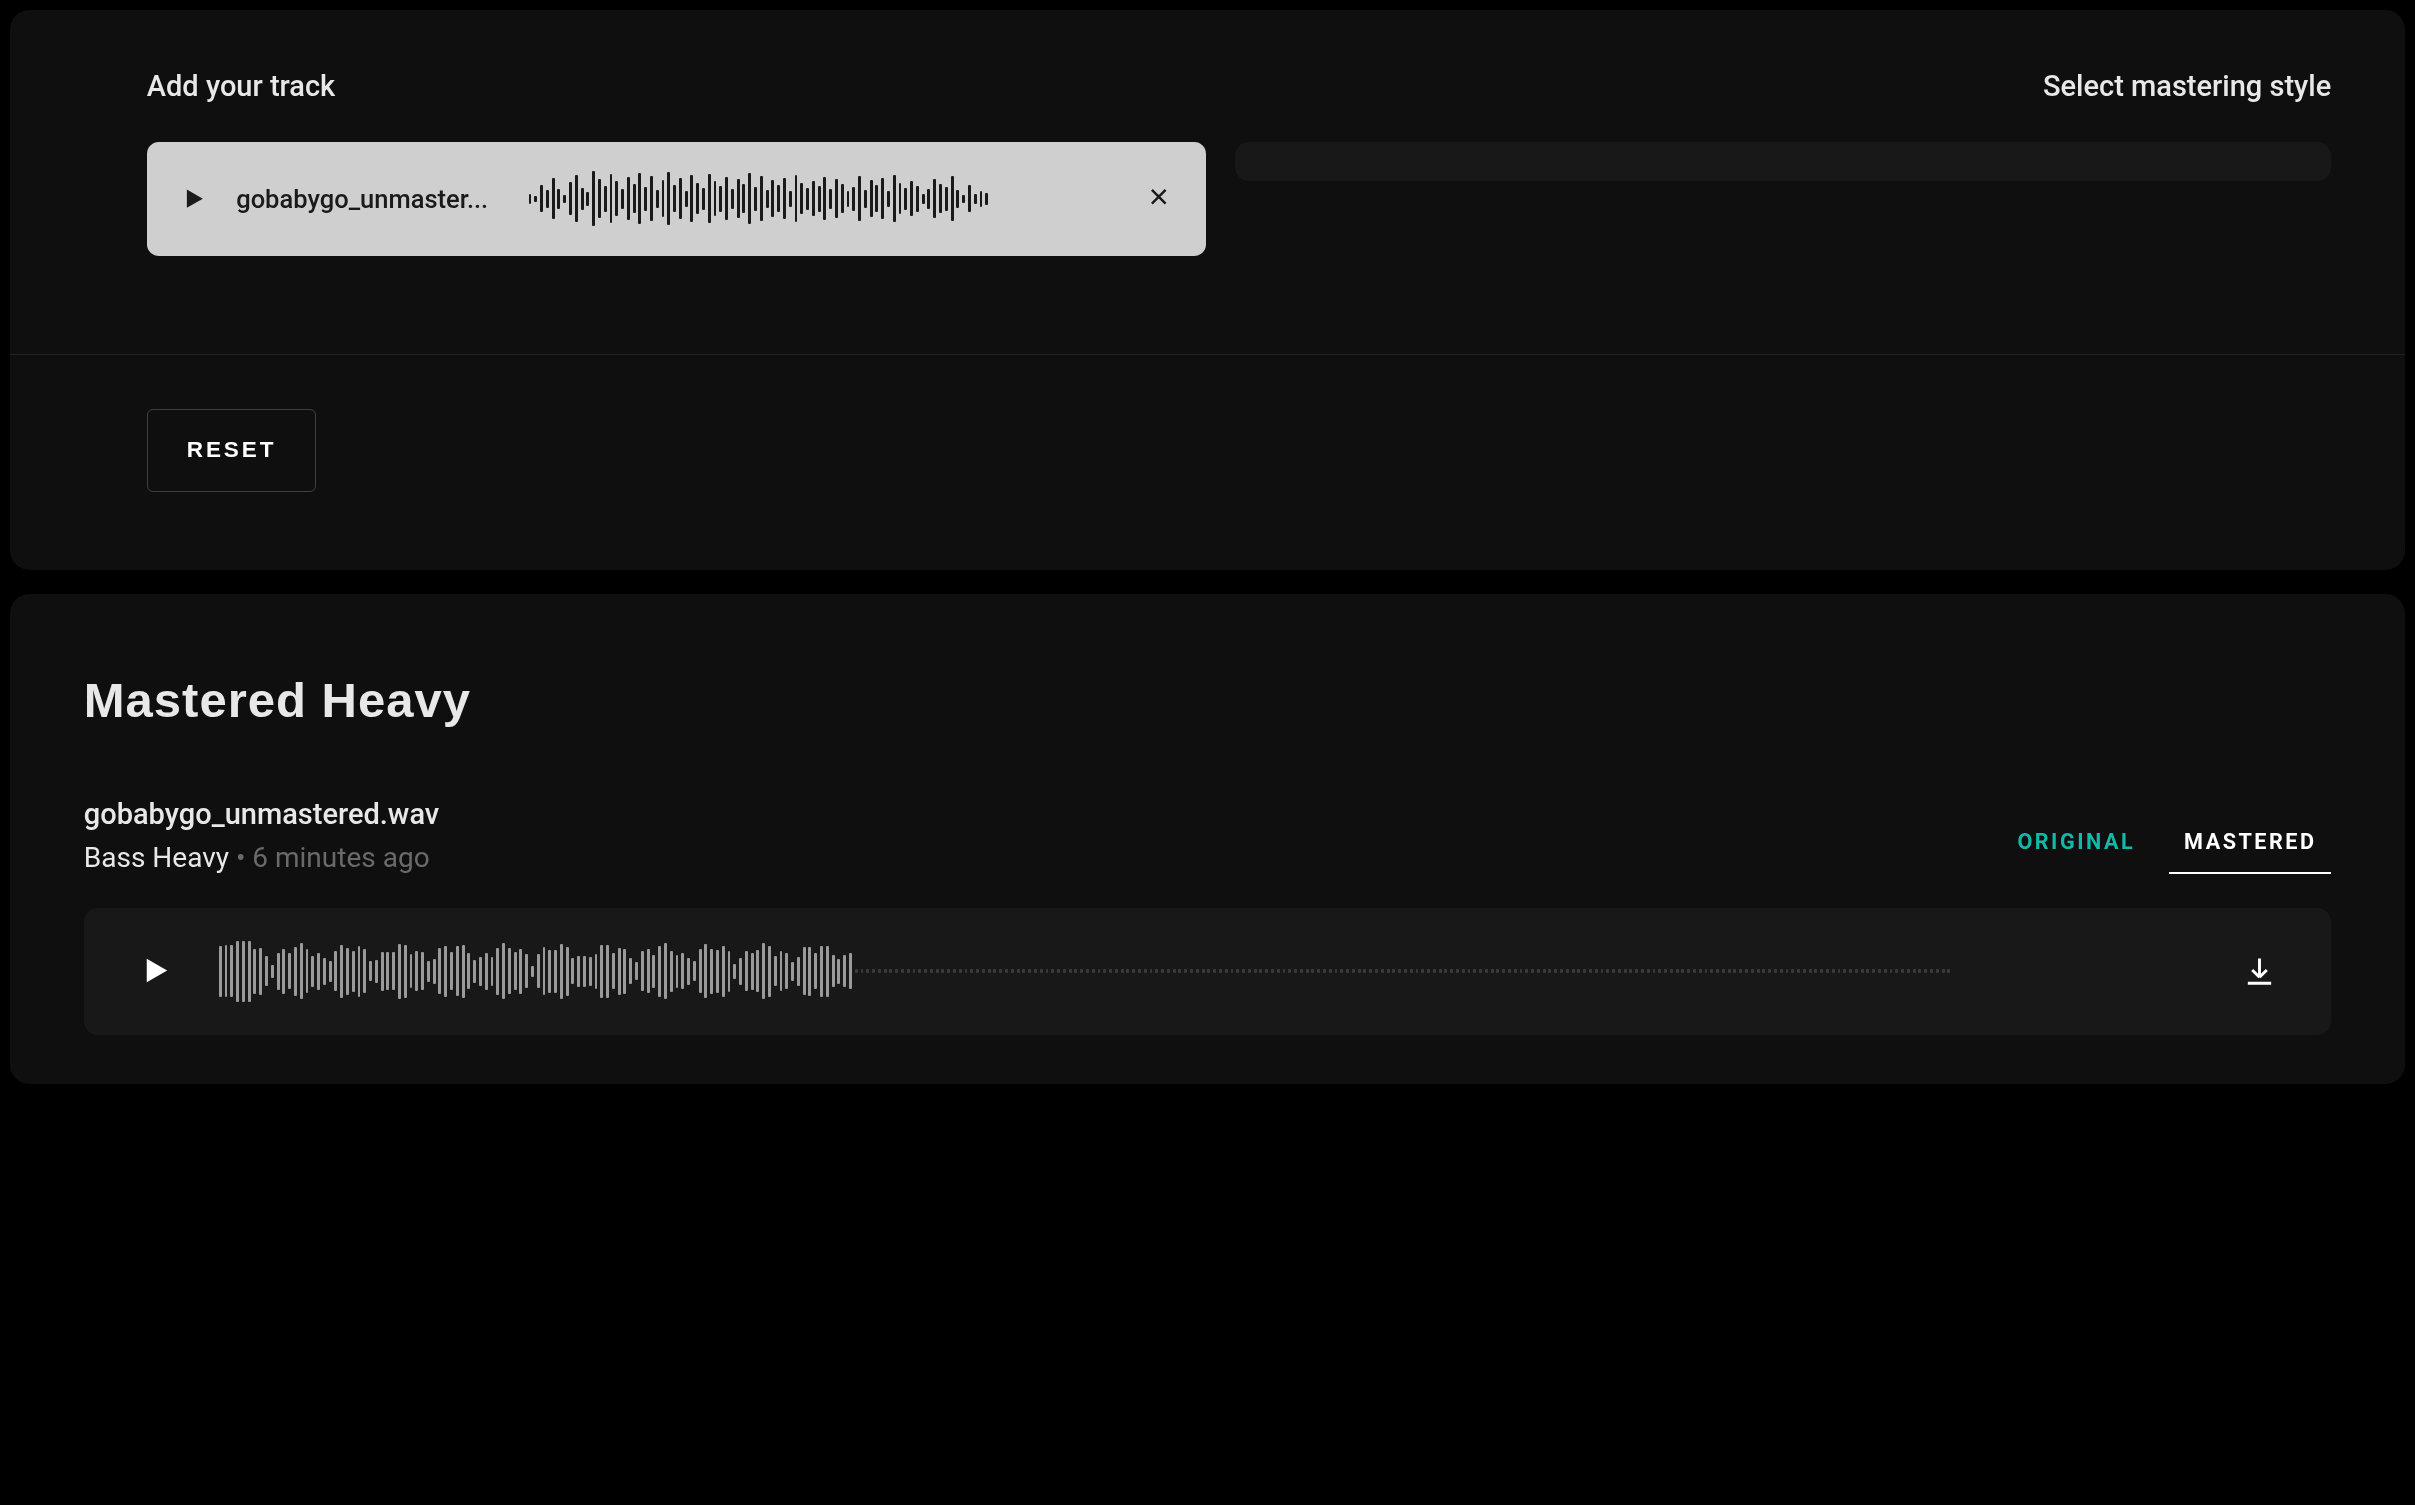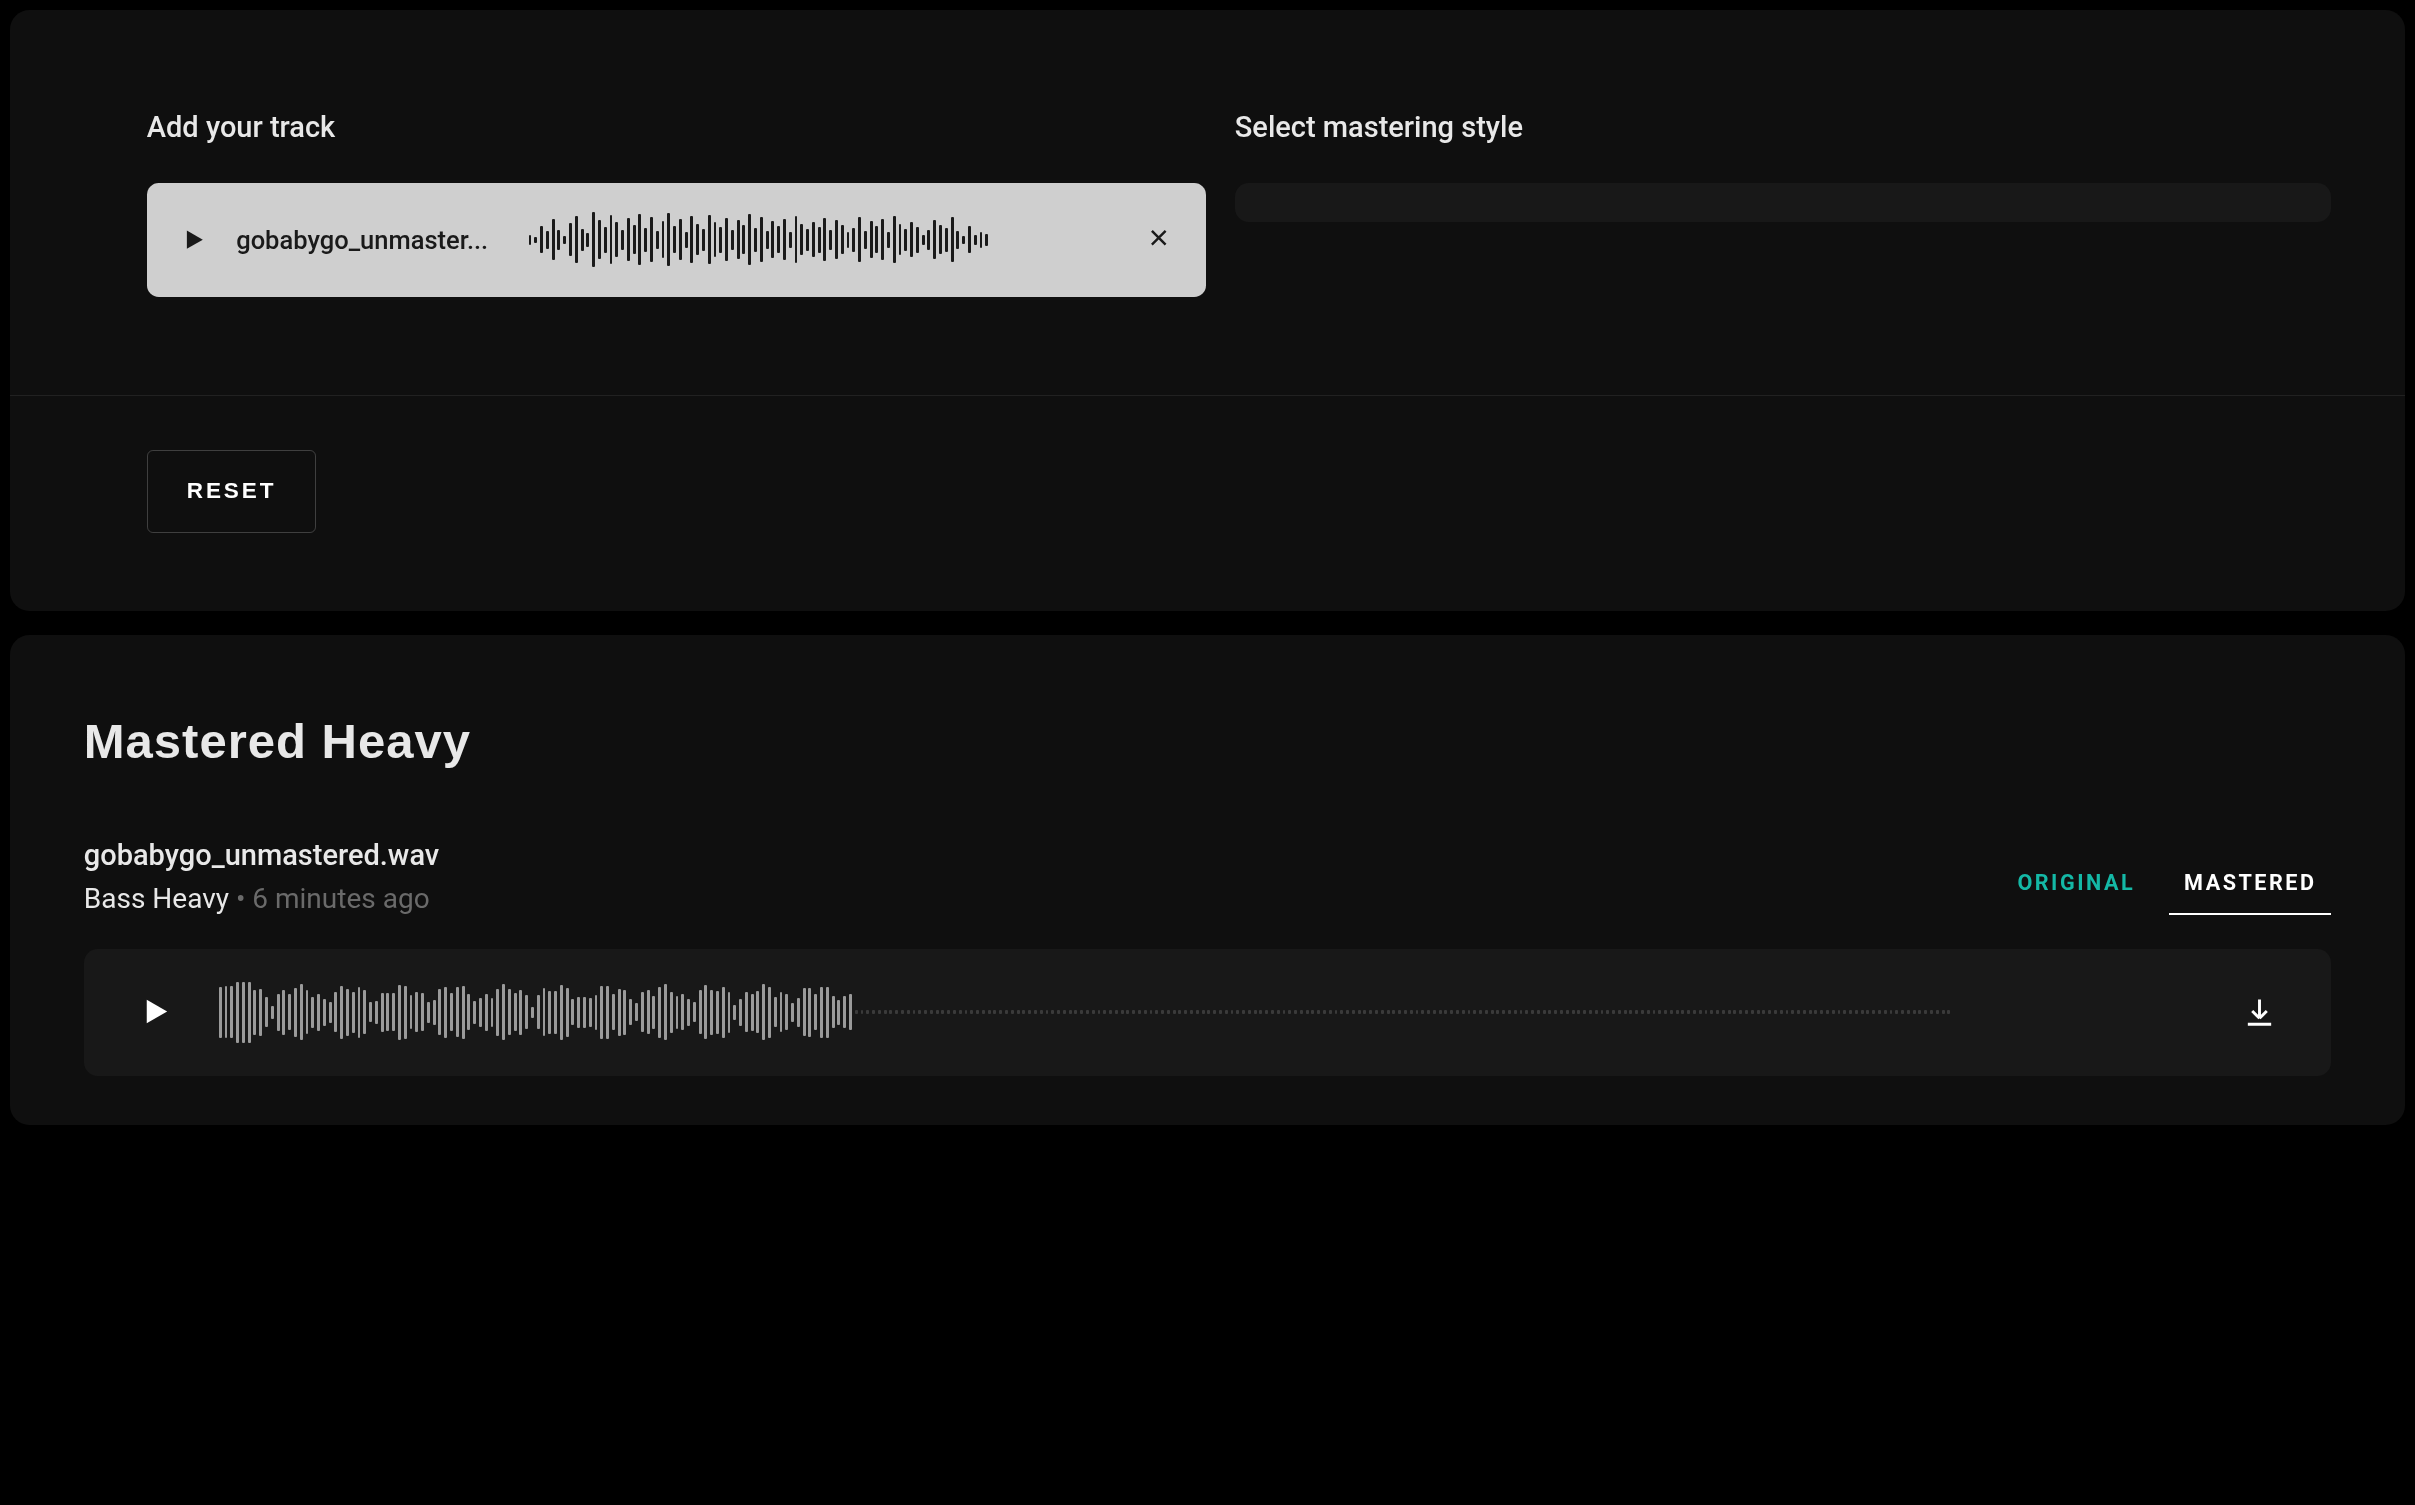--- a/index.html
+++ b/index.html
@@ -26,27 +26,27 @@
     .upper-section {
       display: flex;
       padding: 59px 74px 98px 137px;
       gap: 29px;
     }
     .left-column {
       flex: 0 0 1059px;
     }
     .right-column {
       flex: 1;
+      text-align: right;
     }
     .section-heading {
       font-size: 29px;
       font-weight: 500;
       color: #e8e8e8;
       margin-bottom: 39px;
-      margin-top: 41px;
     }
     .track-bar {
       background: #cfcfcf;
       border-radius: 11.8px;
       height: 114px;
       display: flex;
       align-items: center;
       padding: 0 31px;
       gap: 27.4px;
     }

